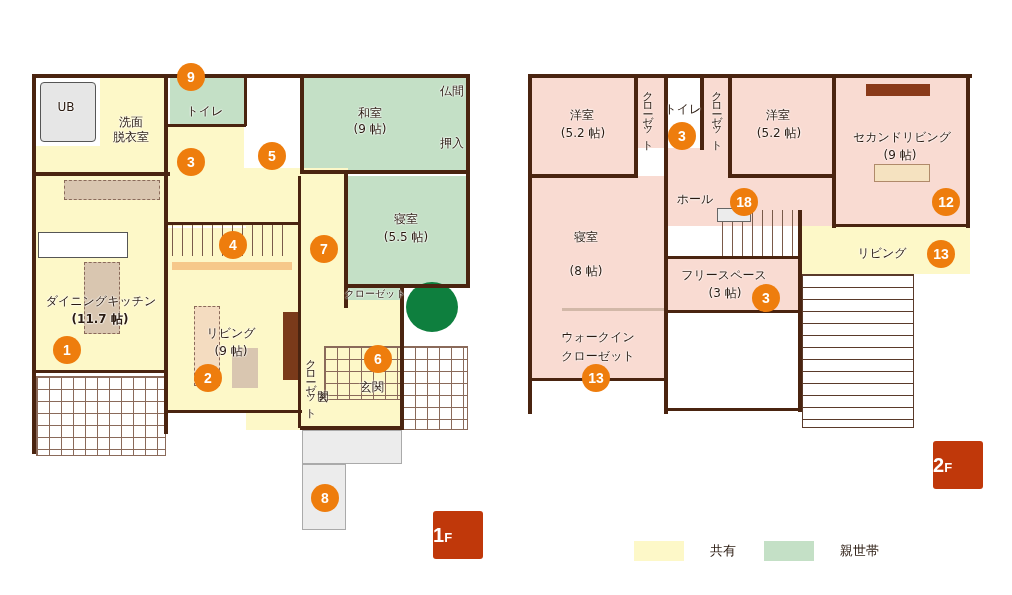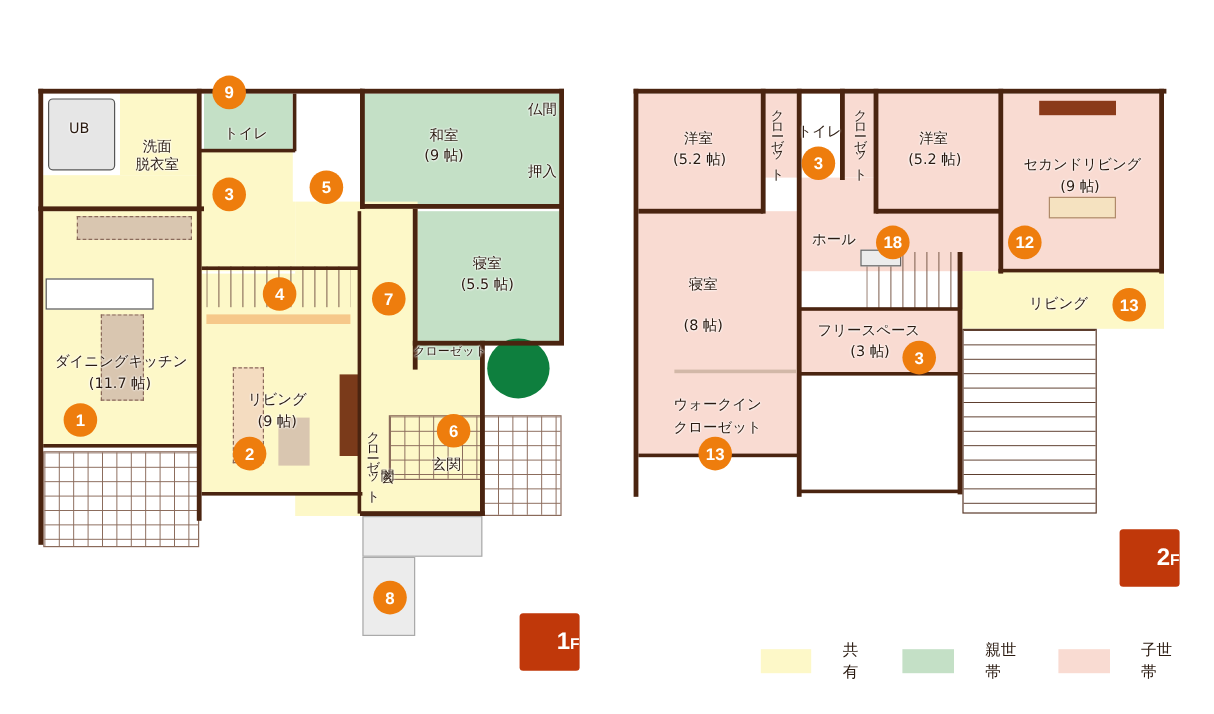--- a/index.html
+++ b/index.html
@@ -8,21 +8,21 @@
   .room{position:absolute;box-sizing:border-box;}
   .shared{background:#fdf8c8;}
   .parent{background:#c4e0c6;}
   .child{background:#f9dbd2;}
   .white{background:#ffffff;}
   .grey{background:#ececec;}
   .wall{position:absolute;background:#4a2410;}
   .label{position:absolute;font-size:12px;line-height:15px;text-align:center;white-space:nowrap;color:#2a1a10;text-shadow:0 0 2px #fff,0 0 2px #fff,0 0 2px #fff;}
   .vlabel{position:absolute;font-size:11px;line-height:12px;text-align:center;writing-mode:vertical-rl;color:#2a1a10;text-shadow:0 0 2px #fff,0 0 2px #fff;}
   .badge{position:absolute;width:28px;height:28px;border-radius:50%;background:#ee7d0d;color:#fff;font-weight:bold;font-size:14px;line-height:28px;text-align:center;font-family:"Liberation Sans",sans-serif;}
-  .floor-tag{position:absolute;width:50px;height:48px;background:#c0380a;border-radius:3px;color:#fff;font-family:"Liberation Sans",sans-serif;font-weight:bold;font-size:20px;line-height:48px;text-align:right;}
+  .floor-tag{position:absolute;width:50px;height:48px;background:#c0380a;border-radius:3px;color:#fff;font-family:"Liberation Sans",sans-serif;font-weight:bold;font-size:20px;line-height:48px;text-align:left;}
   .floor-tag small{font-size:13px;}
   .tile{position:absolute;box-sizing:border-box;border:1px solid #8a6a5a;
         background-image:linear-gradient(#8a6a5a 1px,transparent 1px),linear-gradient(90deg,#8a6a5a 1px,transparent 1px);
         background-size:12px 12px;background-color:#fff;}
   .deck{position:absolute;box-sizing:border-box;border:1px solid #5a3a2a;
         background-image:linear-gradient(#5a3a2a 1px,transparent 1px);background-size:100% 12px;background-color:#fff;}
   .stairs{position:absolute;box-sizing:border-box;
         background-image:linear-gradient(90deg,#7a5a4a 1px,transparent 1px);background-size:10px 100%;}
   .legend{position:absolute;top:540px;left:634px;height:22px;display:flex;align-items:center;font-size:13px;}
   .sw{width:50px;height:20px;display:inline-block;margin-right:26px;}
@@ -93,21 +93,21 @@
 脱衣室</div>
   <div class="label" style="left:180px;top:104px;width:50px;">トイレ</div>
   <div class="label" style="left:340px;top:106px;width:60px;">和室</div>
   <div class="label" style="left:340px;top:122px;width:60px;">(9 帖)</div>
   <div class="label" style="left:434px;top:84px;width:36px;">仏間</div>
   <div class="label" style="left:434px;top:136px;width:36px;">押入</div>
   <div class="label" style="left:376px;top:212px;width:60px;">寝室</div>
   <div class="label" style="left:370px;top:230px;width:72px;">(5.5 帖)</div>
   <div class="label" style="left:340px;top:286px;width:70px;font-size:10px;">クローゼット</div>
   <div class="label" style="left:34px;top:294px;width:134px;">ダイニングキッチン</div>
-  <div class="label" style="left:60px;top:312px;width:80px;">(11.7 帖)</div>
+  <div class="label" style="left:60px;top:312px;width:80px;font-weight:bold;">(11.7 帖)</div>
   <div class="label" style="left:196px;top:326px;width:70px;">リビング</div>
   <div class="label" style="left:206px;top:344px;width:50px;">(9 帖)</div>
   <div class="vlabel" style="left:304px;top:340px;height:84px;white-space:pre;">玄関
 クローゼット</div>
   <div class="label" style="left:350px;top:380px;width:44px;">玄関</div>
 
   <div class="badge" style="left:53px;top:336px;">1</div>
   <div class="badge" style="left:194px;top:364px;">2</div>
   <div class="badge" style="left:177px;top:148px;">3</div>
   <div class="badge" style="left:219px;top:231px;">4</div>
@@ -169,34 +169,30 @@
   <div class="label" style="left:556px;top:230px;width:60px;">寝室</div>
   <div class="label" style="left:556px;top:264px;width:60px;">(8 帖)</div>
   <div class="label" style="left:670px;top:268px;width:108px;">フリースペース</div>
   <div class="label" style="left:700px;top:286px;width:50px;">(3 帖)</div>
   <div class="label" style="left:844px;top:246px;width:76px;">リビング</div>
   <div class="label" style="left:548px;top:328px;width:100px;white-space:pre-line;line-height:19px;">ウォークイン
 クローゼット</div>
 
   <div class="badge" style="left:582px;top:364px;">13</div>
   <div class="badge" style="left:752px;top:284px;">3</div>
-  <div class="badge" style="left:840px;top:188px;">12</div>
+  <div class="badge" style="left:932px;top:188px;">12</div>
   <div class="badge" style="left:927px;top:240px;">13</div>
   <div class="badge" style="left:730px;top:188px;">18</div>
   <div class="badge" style="left:668px;top:122px;">3</div>
 
   <div class="floor-tag" style="left:933px;top:441px;"><span>2</span><small>F</small></div>
 </div>
 
 <div class="legend">
   <div class="lg-item">
     <span class="sw" style="background:#fdf8c8;"></span>
     <span>共有</span>
   </div>
   <div class="lg-item">
     <span class="sw" style="background:#c4e0c6;"></span>
     <span>親世帯</span>
   </div>
-  <div class="lg-item">
-    <span class="sw" style="background:#f9dbd2;"></span>
-    <span>子世帯</span>
-  </div>
 </div>
 
 </body></html>

